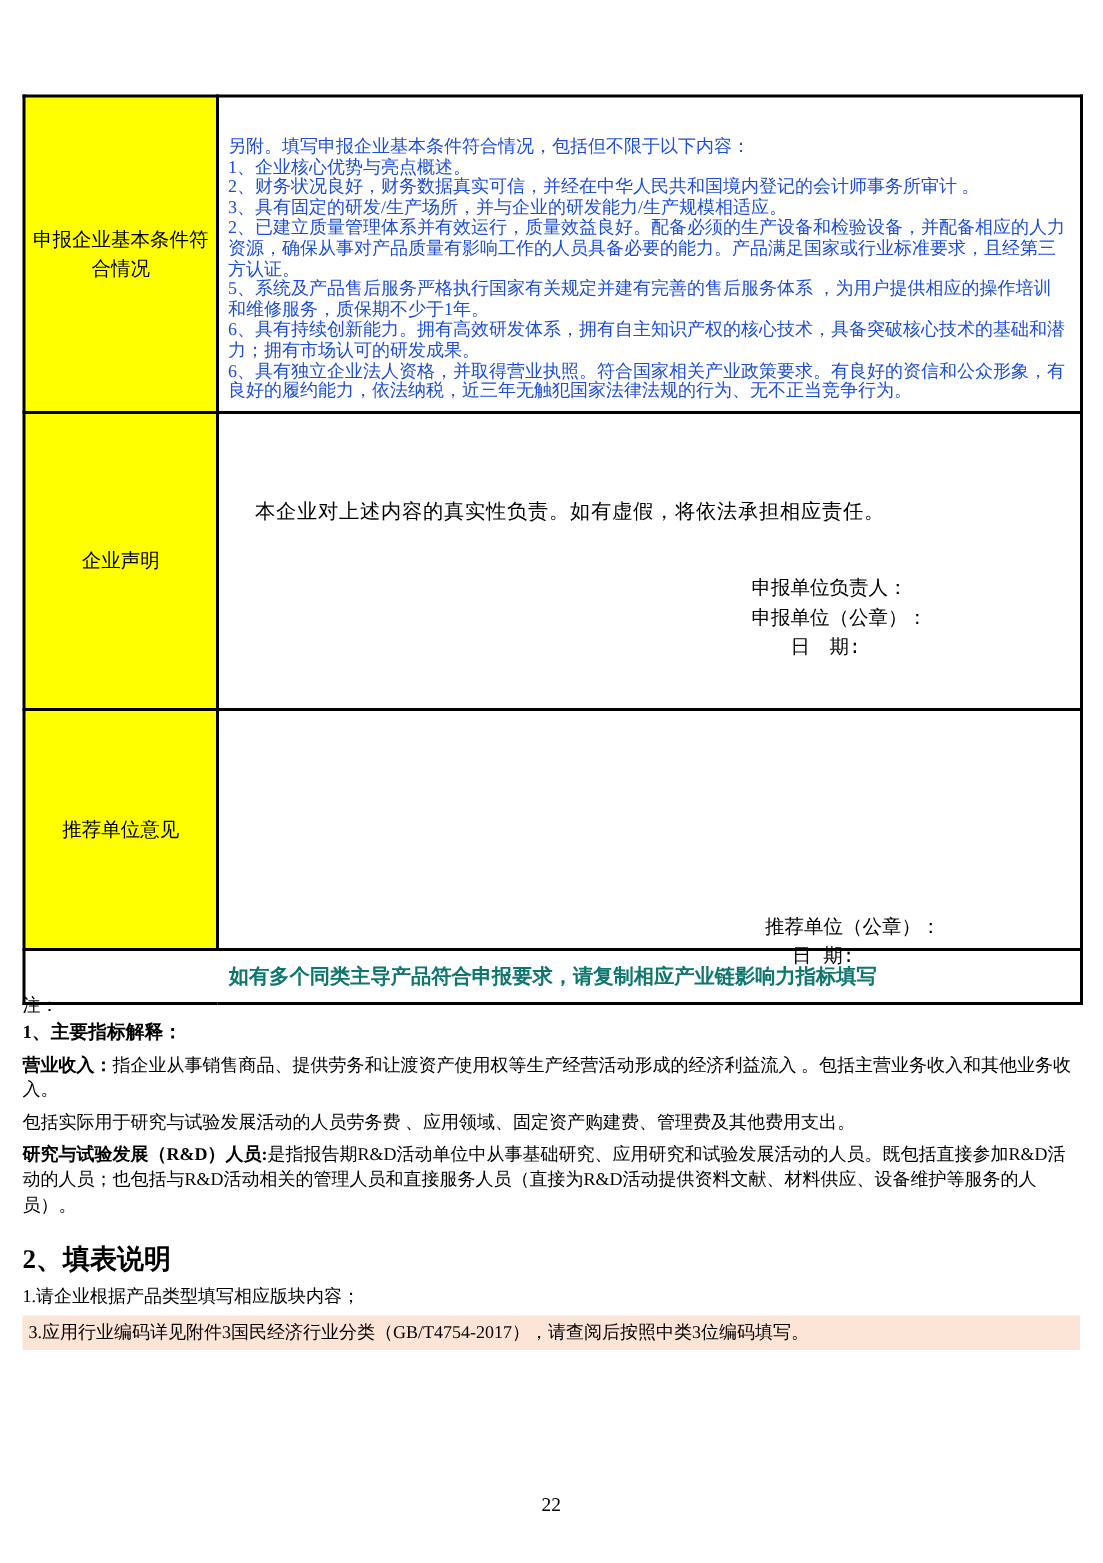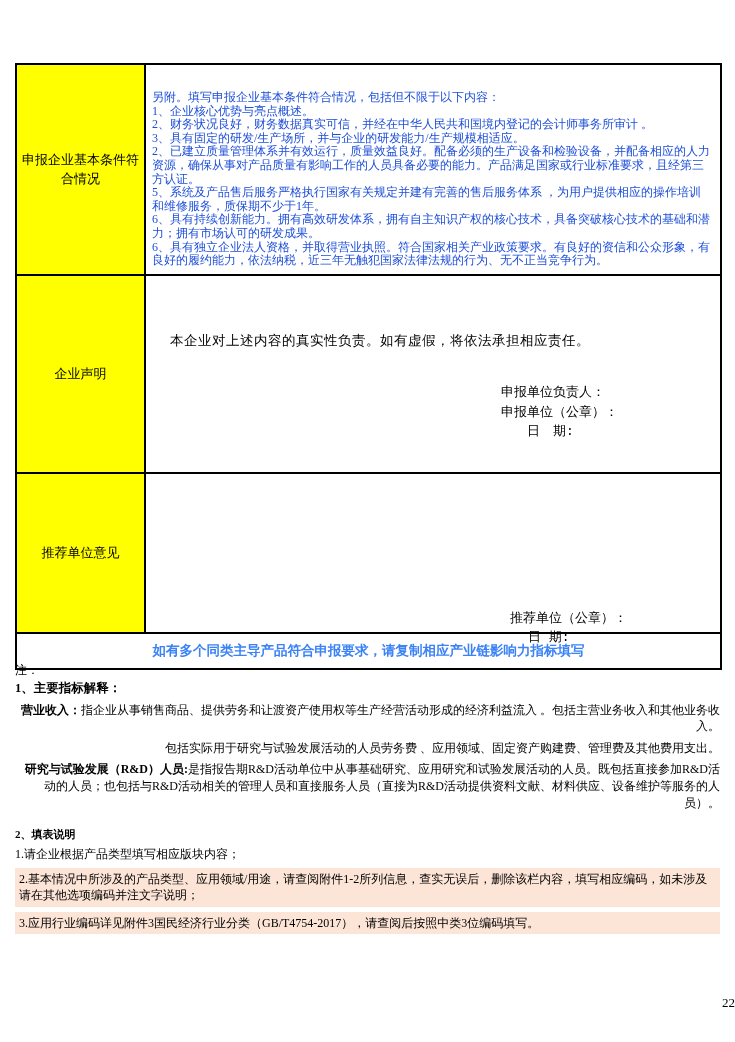--- a/index.html
+++ b/index.html
@@ -44,39 +44,39 @@
     position:absolute; font-size:13px; line-height:20px;
     color:#000; text-align:left; white-space:nowrap;
   }
   .sign-block.decl { right:102px; top:106px; }
   .sign-block.reco { right:93px; top:94px;margin-top:40px; }
   .sign-date { padding-left:26px;font-family:Liberation Mono, monospace; }
   .sign-date.reco-date { padding-left:18px; }
 
   td.footer-cell {
     height:36px; text-align:center; font-weight:bold;
-    font-size:13.5px; color:#3b82f6;margin-left:16px;
+    font-size:13.5px; color:#0f766e;margin-left:16px;
   }
 
   
   .notes {
     position:absolute; left:15px; top:662px; width:705px;
     font-size:12px; line-height:1.38; color:#000;
   }
   .notes-title { font-size:12px; }
   .sec-title { font-weight:bold; font-size:12.5px; margin-top:1px; }
-  .indicator { margin-top:5px;text-align:right; }
+  .indicator { margin-top:5px; }
   .indicator .term { font-weight:bold; }
-  .sec2-title { font-weight:bold; font-size:11px; margin-top:16px; }
+  .sec2-title { font-weight:bold; font-size:18px; margin-top:16px; }
   .instr { margin-top:4px; }
   .instr.hl { background:#FCE4D6; padding:3px 4px; margin-top:5px; }
 
   .page-number {
     position:absolute; left:0; right:0; top:995px;
-    text-align:right; font-size:13px; color:#000;
+    text-align:center; font-size:13px; color:#000;
   }
 </style>
 </head>
 <body>
 
 <div class="page">
 
   <table class="app-table">
     <colgroup>
         <col class="c-label">
@@ -143,19 +143,18 @@
     <div class="indicator">
       <div>包括实际用于研究与试验发展活动的人员劳务费 、应用领域、固定资产购建费、管理费及其他费用支出。</div>
     </div>
 
     <div class="indicator">
       <span class="term">研究与试验发展（R&amp;D）人员:</span><span>是指报告期R&amp;D活动单位中从事基础研究、应用研究和试验发展活动的人员。既包括直接参加R&amp;D活动的人员；也包括与R&amp;D活动相关的管理人员和直接服务人员（直接为R&amp;D活动提供资料文献、材料供应、设备维护等服务的人员）。</span>
     </div>
 
     <div class="sec2-title">2、填表说明</div>
     <div class="instr">1.请企业根据产品类型填写相应版块内容；</div>
-    <div class="instr hl">2.基本情况中所涉及的产品类型、应用领域/用途，请查阅附件1-2所列信息，查实无误后，删除该栏内容，填写相应编码，如未涉及请在其他选项编码并注文字说明；</div>
     <div class="instr hl">3.应用行业编码详见附件3国民经济行业分类（GB/T4754-2017），请查阅后按照中类3位编码填写。</div>
   </div>
 
   <div class="page-number">22</div>
 
 </div>
 
 </body></html>

